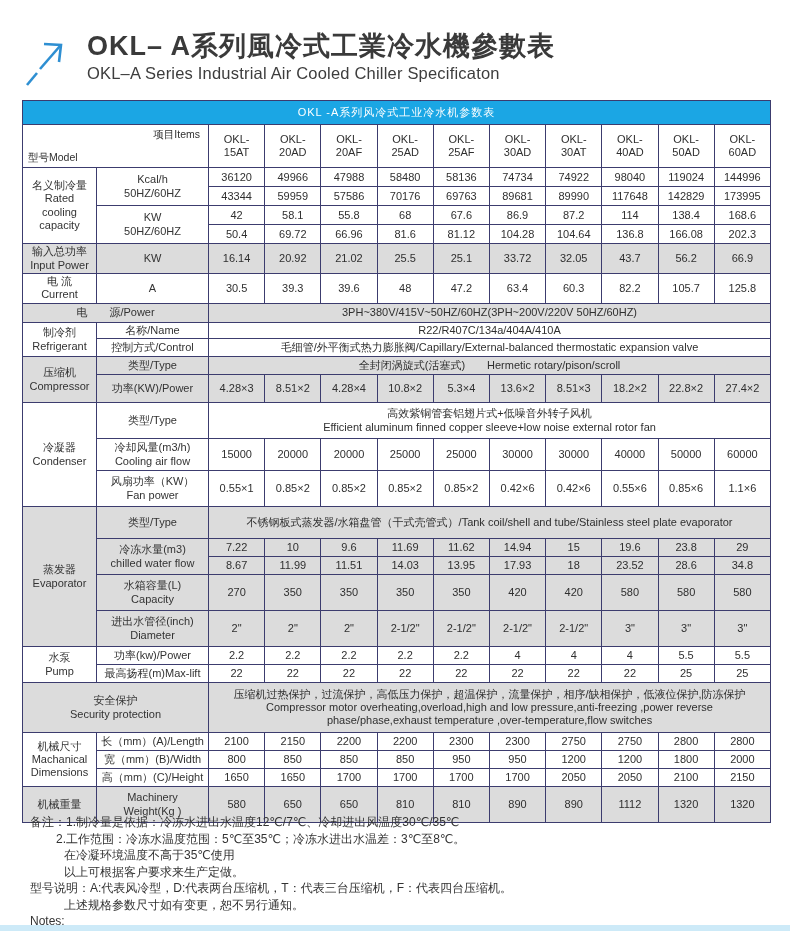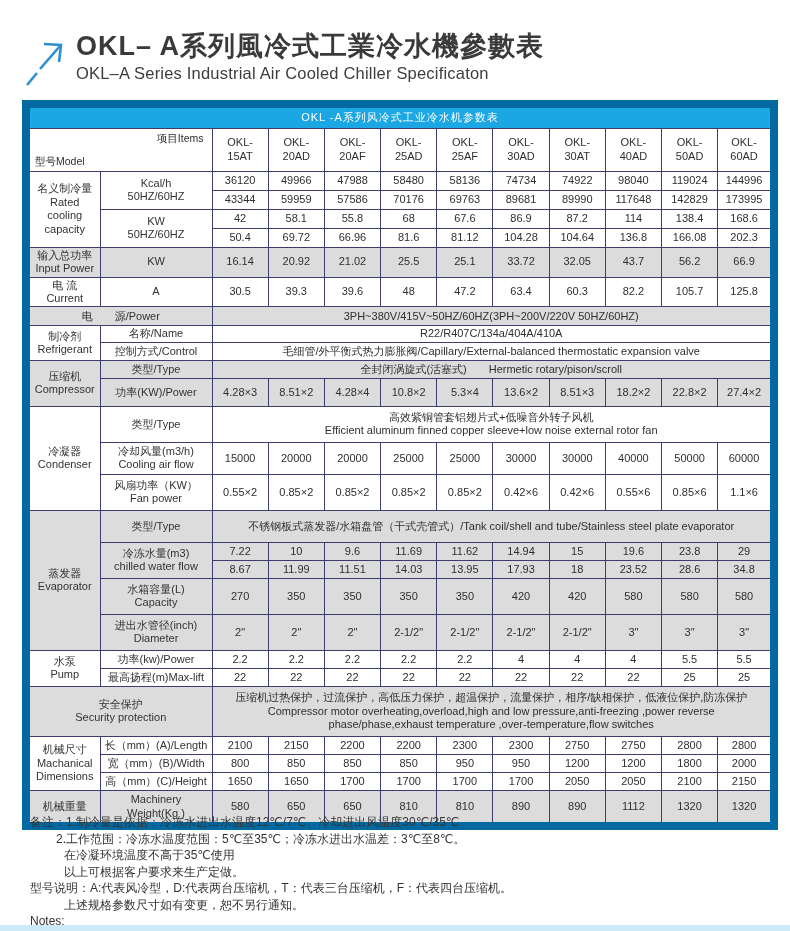--- a/index.html
+++ b/index.html
@@ -5,30 +5,30 @@
   * { box-sizing: border-box; margin: 0; padding: 0; }
   html, body {
     width: 790px; height: 931px;
     background: #ffffff;
     font-family: "Liberation Sans", "DejaVu Sans", sans-serif;
     color: #2f2f2f;
     position: relative;
     overflow: hidden;
   }
   
-  .page-header { position: absolute; left: 24px; top: 30px; display: flex; align-items: flex-start; gap: 4px; }
+  .page-header { position: absolute; left: 24px; top: 30px; display: flex; align-items: flex-start; gap: 15px; }
   .arrow-wrap { width: 48px; height: 52px; flex: 0 0 auto; margin-top: 6px; }
   .title-block h1 { font-size: 27px; font-weight: 700; color: #3a3a3a; letter-spacing: 1px; line-height: 1.2; }
   .title-block h2 { font-size: 16.5px; font-weight: 400; color: #3d3d3d; margin-top: 2px; letter-spacing: 0.2px; }
 
   
   table.spec {
     position: absolute; left: 22px; top: 100px; width: 748px;
     border-collapse: collapse; table-layout: fixed;
-    border: 8px solid #0369a1;
+    border: 1px solid #0369a1;
   }
   table.spec td {
     border: 1px solid #3c3c6e;
     text-align: center; vertical-align: middle;
     font-size: 11px; line-height: 1.22;
     padding: 1px 2px;
     white-space: pre-line;
     background: #ffffff;
     overflow: hidden;
   }
@@ -251,21 +251,21 @@
         <td>25000</td>
         <td>30000</td>
         <td>30000</td>
         <td>40000</td>
         <td>50000</td>
         <td>60000</td>
       </tr>
       <tr class="white" style="height: 36px;">
         <td class="lbl">风扇功率（KW）
 Fan power</td>
-        <td>0.55×2</td>
+        <td>0.55×1</td>
         <td>0.85×2</td>
         <td>0.85×2</td>
         <td>0.85×2</td>
         <td>0.85×2</td>
         <td>0.42×6</td>
         <td>0.42×6</td>
         <td>0.55×6</td>
         <td>0.85×6</td>
         <td>1.1×6</td>
       </tr>

